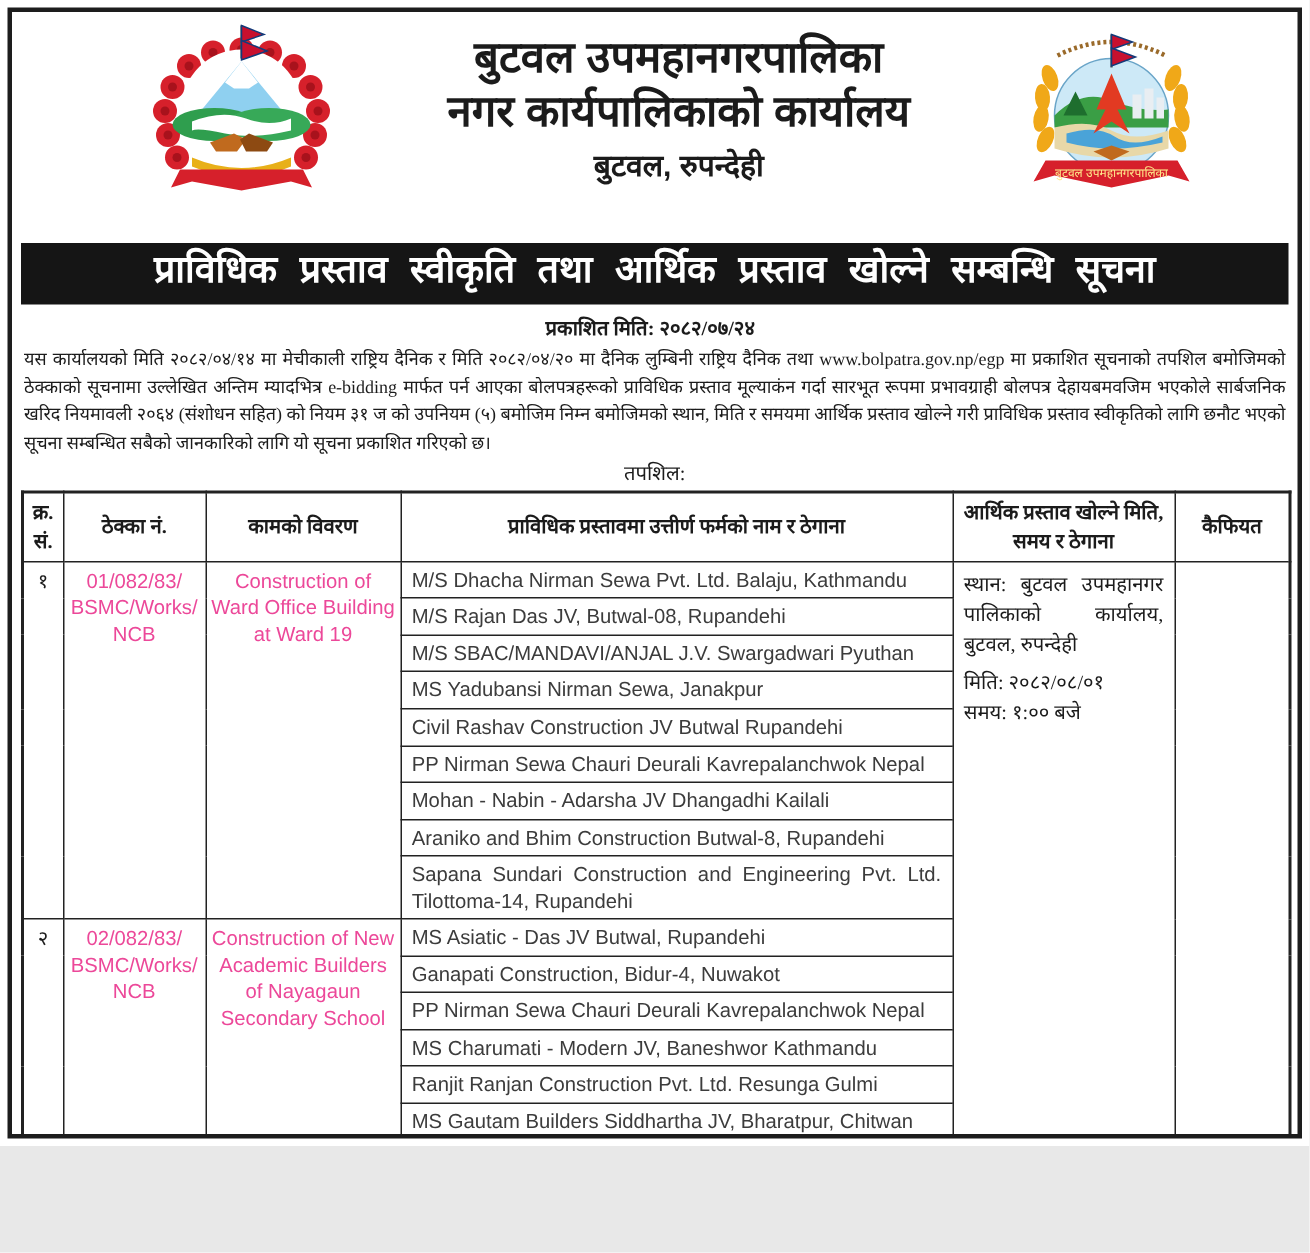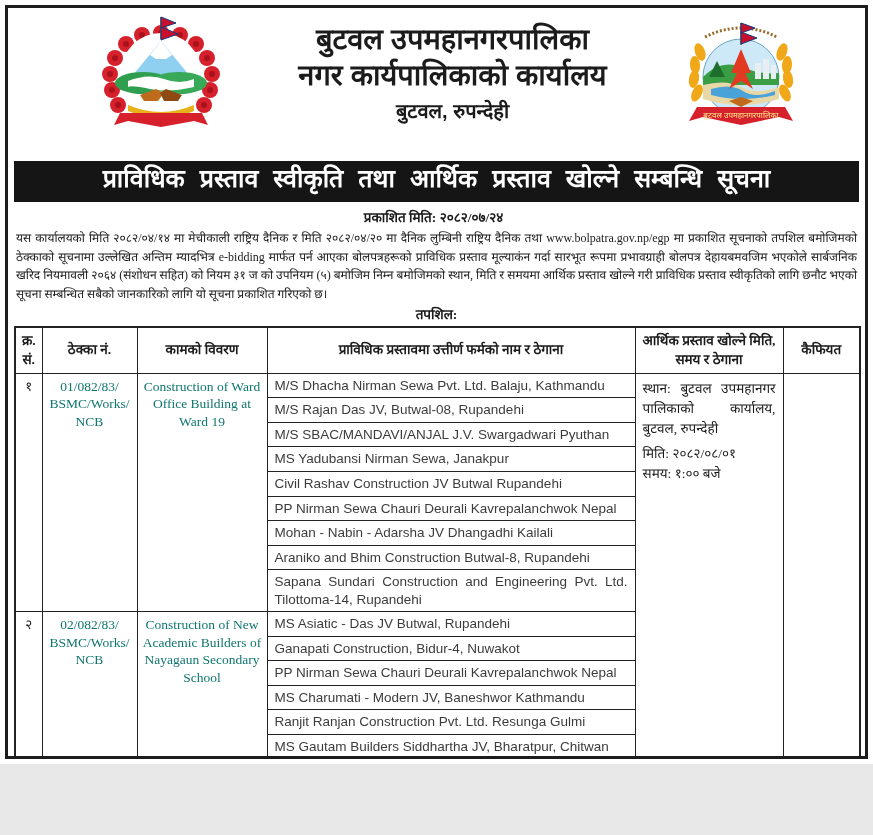--- a/index.html
+++ b/index.html
@@ -21,30 +21,30 @@
 
   
   .banner { background:#151515; color:#fff; text-align:center; font-weight:bold;
             font-size:25px; line-height:1.0; padding:7px 0 9px; margin-top:10px;
             font-family:Liberation Mono, monospace; }
 
   .pub-date { text-align:center; font-weight:bold; font-size:13.5px; padding:6px 6px 2px 0; }
 
   .paragraph { font-size:12px; line-height:1.55; text-align:justify; padding:1px 2px 0 2px; }
 
-  .tapasil { text-align:center; font-weight:bold; font-size:13.5px; margin:2px 0 3px; }
+  .tapasil { text-align:center; font-weight:normal; font-size:13.5px; margin:2px 0 3px; }
 
   
   table { width:100%; border-collapse:collapse; border:2px solid #222; table-layout:fixed; }
   th, td { border:1.5px solid #222; }
   th { font-size:13.5px; font-weight:bold; padding:4px 2px; vertical-align:middle; line-height:1.35; }
   td { font-size:13.5px; line-height:1.3; }
   .serial-cell, .contract-no-cell, .work-description-cell {
       text-align:center; vertical-align:top; padding:4px 3px;
-      font-family:Liberation Serif, serif; color:#0f766e; }
+      font-family:Liberation Sans, sans-serif; color:#ec4899; }
   .serial-cell { font-family:"Liberation Serif", serif; color:#1b1b1b; }
   .firm-cell { text-align:left; padding:3px 7px; color:#3c3c3c;
                font-family:"Liberation Sans", sans-serif; text-align:justify; height:23px; }
   .opening-cell { vertical-align:top; padding:5px 7px; }
   .opening-location { text-align:justify; line-height:1.5; }
   .opening-date { margin-top:4px; line-height:1.5; }
   .opening-time { line-height:1.5; }
   .remarks-cell { vertical-align:top; }
 
   .footer { text-align:right; font-weight:bold; font-size:16px; padding:4px 8px 6px 0;

